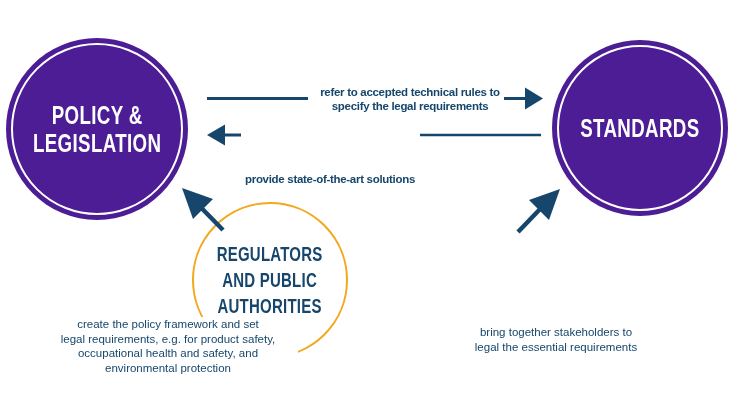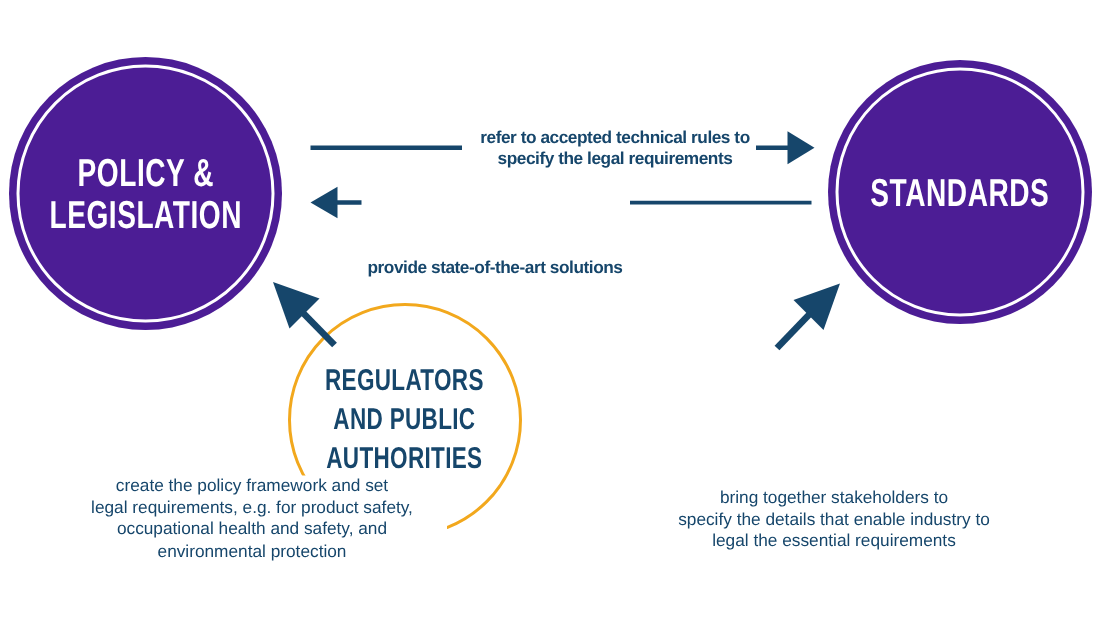--- a/index.html
+++ b/index.html
@@ -131,21 +131,20 @@
 
   <div class="note left-note">
     <div><span>create the </span><b>policy framework</b><span> and set</span></div>
     <div>legal requirements, e.g. for product safety,</div>
     <div>occupational health and safety, and</div>
     <div>environmental protection</div>
   </div>
 
   <div class="note right-note">
     <div>bring together stakeholders to</div>
-    <div>specify the details that enable industry to</div>
     <div><span>legal the </span><b>essential requirements</b></div>
   </div>
 
   <div class="caption top">
     <span>refer to accepted technical rules to</span>
     <span>specify the legal requirements</span>
   </div>
   <div class="caption bottom">provide state-of-the-art solutions</div>
 
   <svg class="arrows" width="740" height="413" viewBox="0 0 740 413" xmlns="http://www.w3.org/2000/svg">

